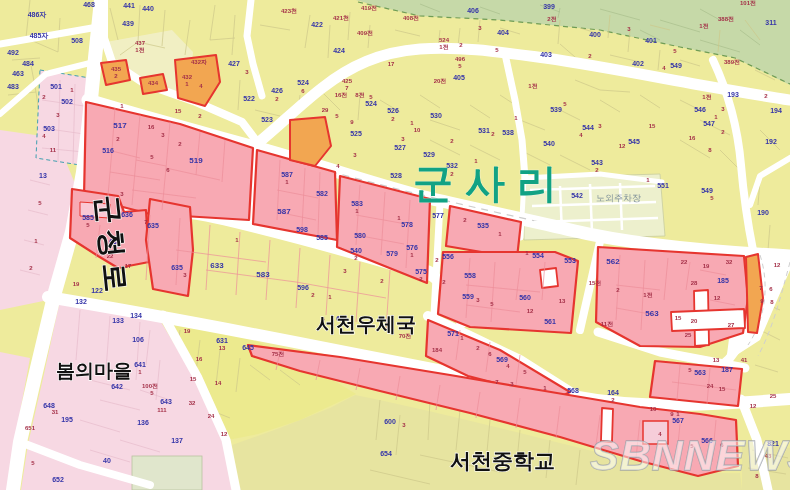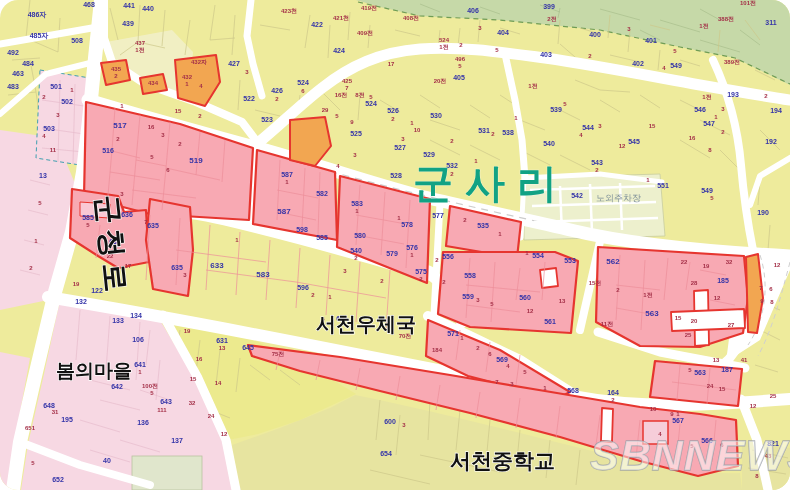--- a/index.html
+++ b/index.html
@@ -1,17 +1,17 @@
 <!DOCTYPE html>
 <html style="--red-fill: #f8a9b3; --red-stroke: #e6352f; --orange: #f2a651; --blue-text: #3434a8; --red-text: #a43048;"><head>
 <meta charset="utf-8">
 <style>
   html,body{margin:0;padding:0;background:#fff;}
   .stage{position:relative;width:790px;height:490px;overflow:hidden;background:#fff;
-         font-family:"Liberation Sans",sans-serif;border-radius:18px;}
+         font-family:"Liberation Sans",sans-serif;}
   svg{display:block}
   .proad{stroke:#ffffff;fill:none;stroke-linecap:round;stroke-linejoin:round;}
   .mesh-y{stroke:#cdc789;stroke-width:.7;fill:none;}
   .mesh-g{stroke:#a9bf8d;stroke-width:.7;fill:none;}
   .mesh-r{stroke:#ec8e99;stroke-width:.7;fill:none;}
   .mesh-p{stroke:#e6bccb;stroke-width:.7;fill:none;}
   .rz{fill:var(--red-fill,#f8a9b3);stroke:var(--red-stroke,#e6352f);stroke-width:2.2;stroke-linejoin:round;}
   .oz{fill:var(--orange,#f2a651);stroke:var(--red-stroke,#e6352f);stroke-width:2;stroke-linejoin:round;}
   .cutout{fill:#ffffff;stroke:var(--red-stroke,#e6352f);stroke-width:1.8;stroke-linejoin:round;}
   .plabel{font-weight:700;}

